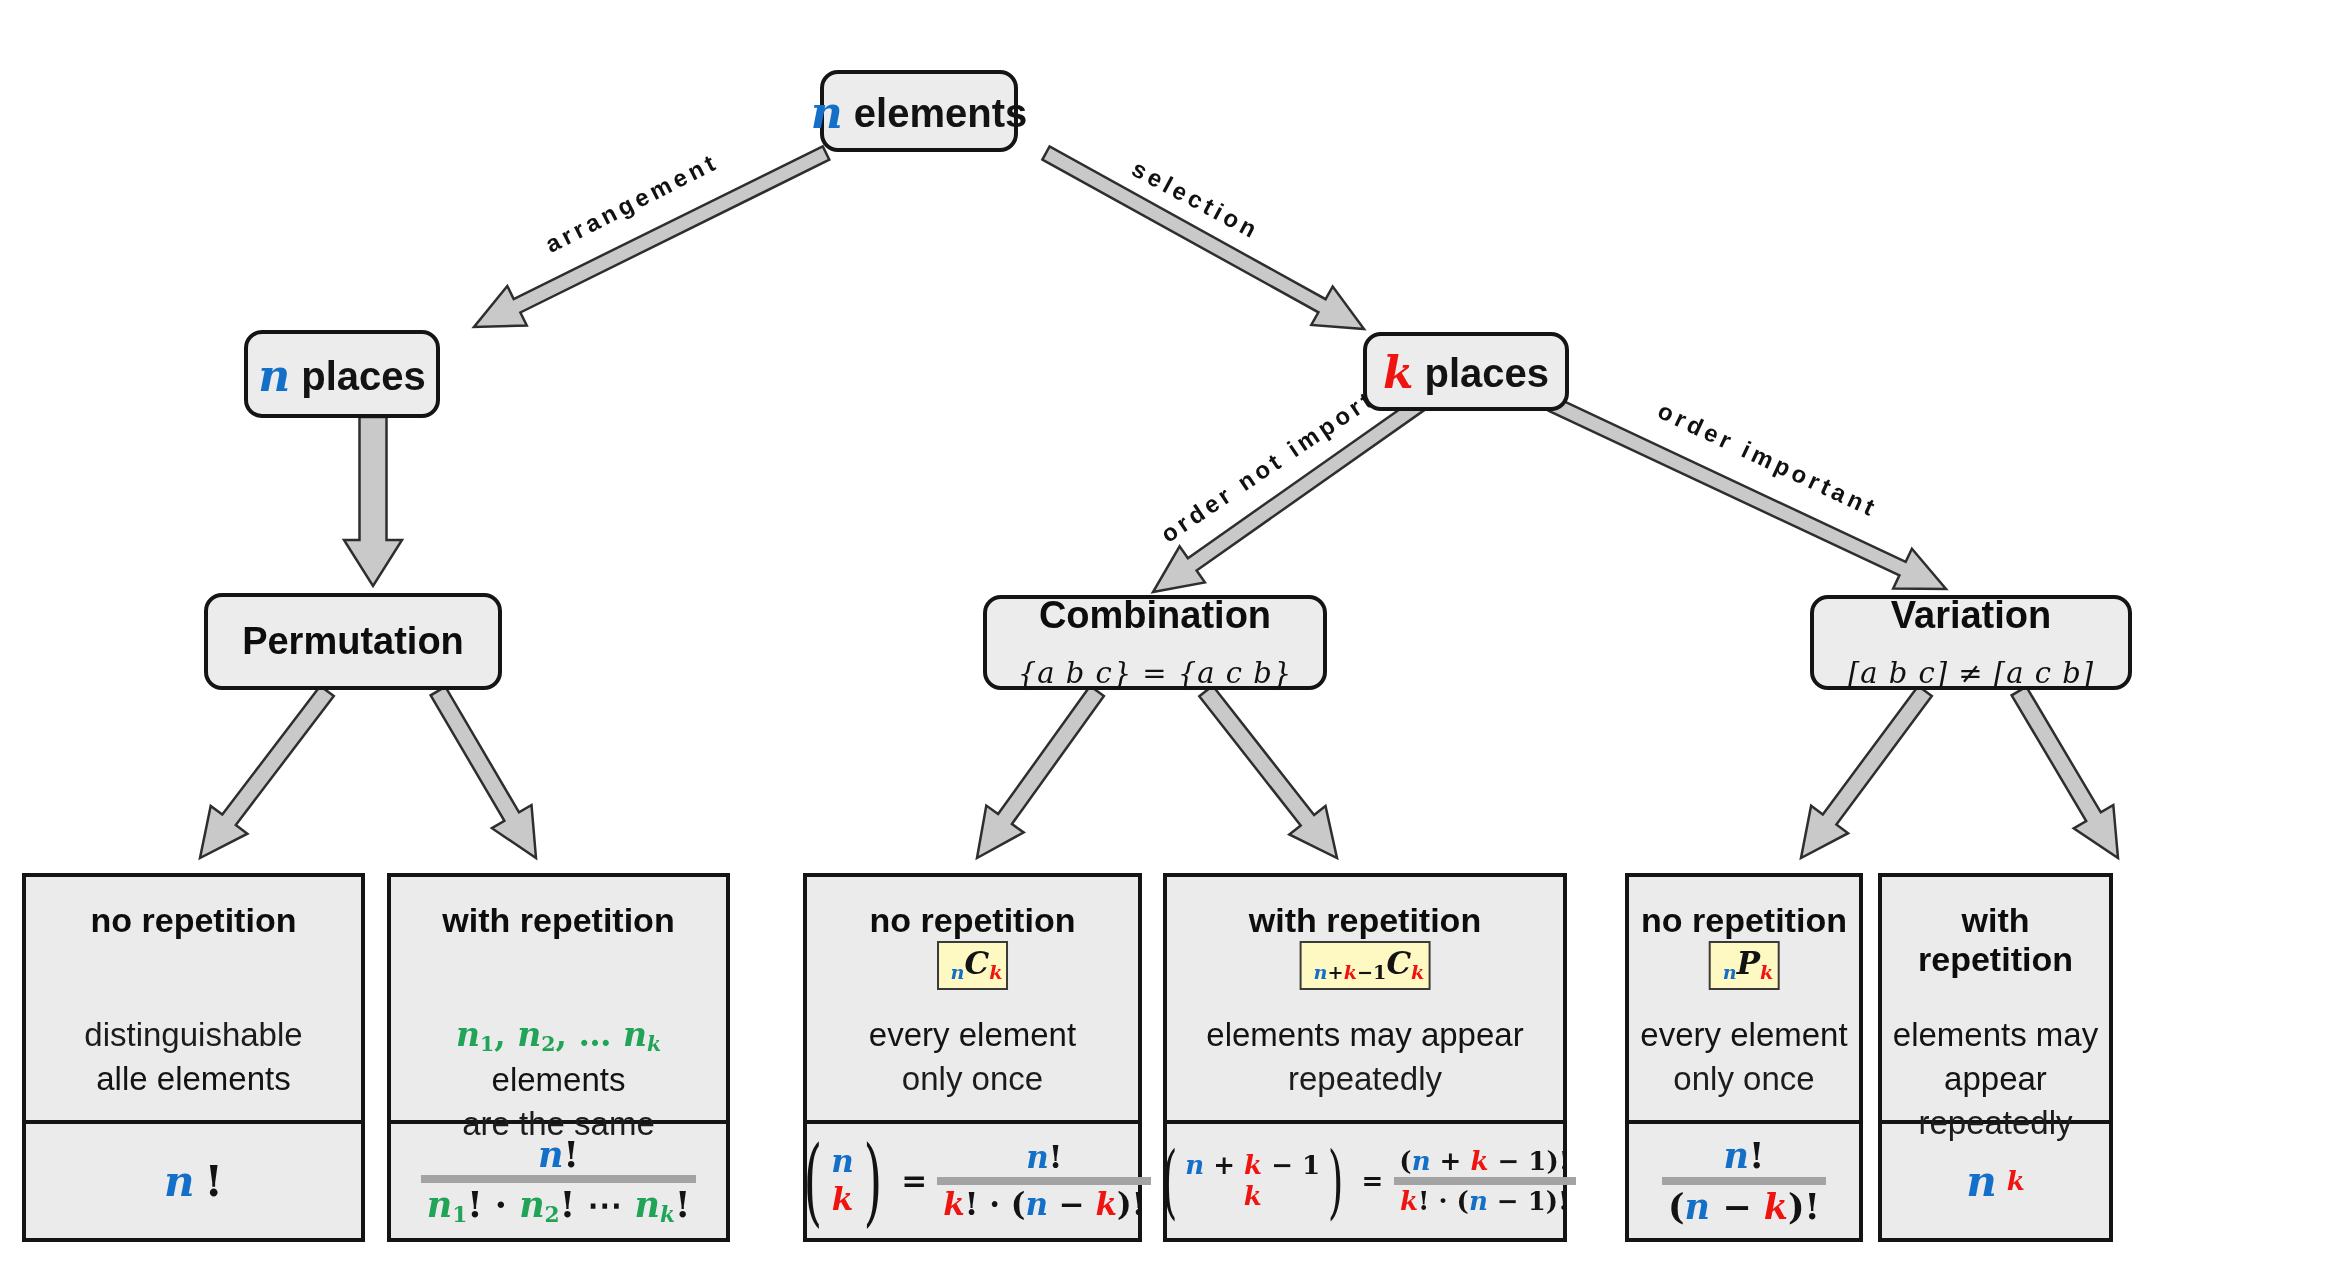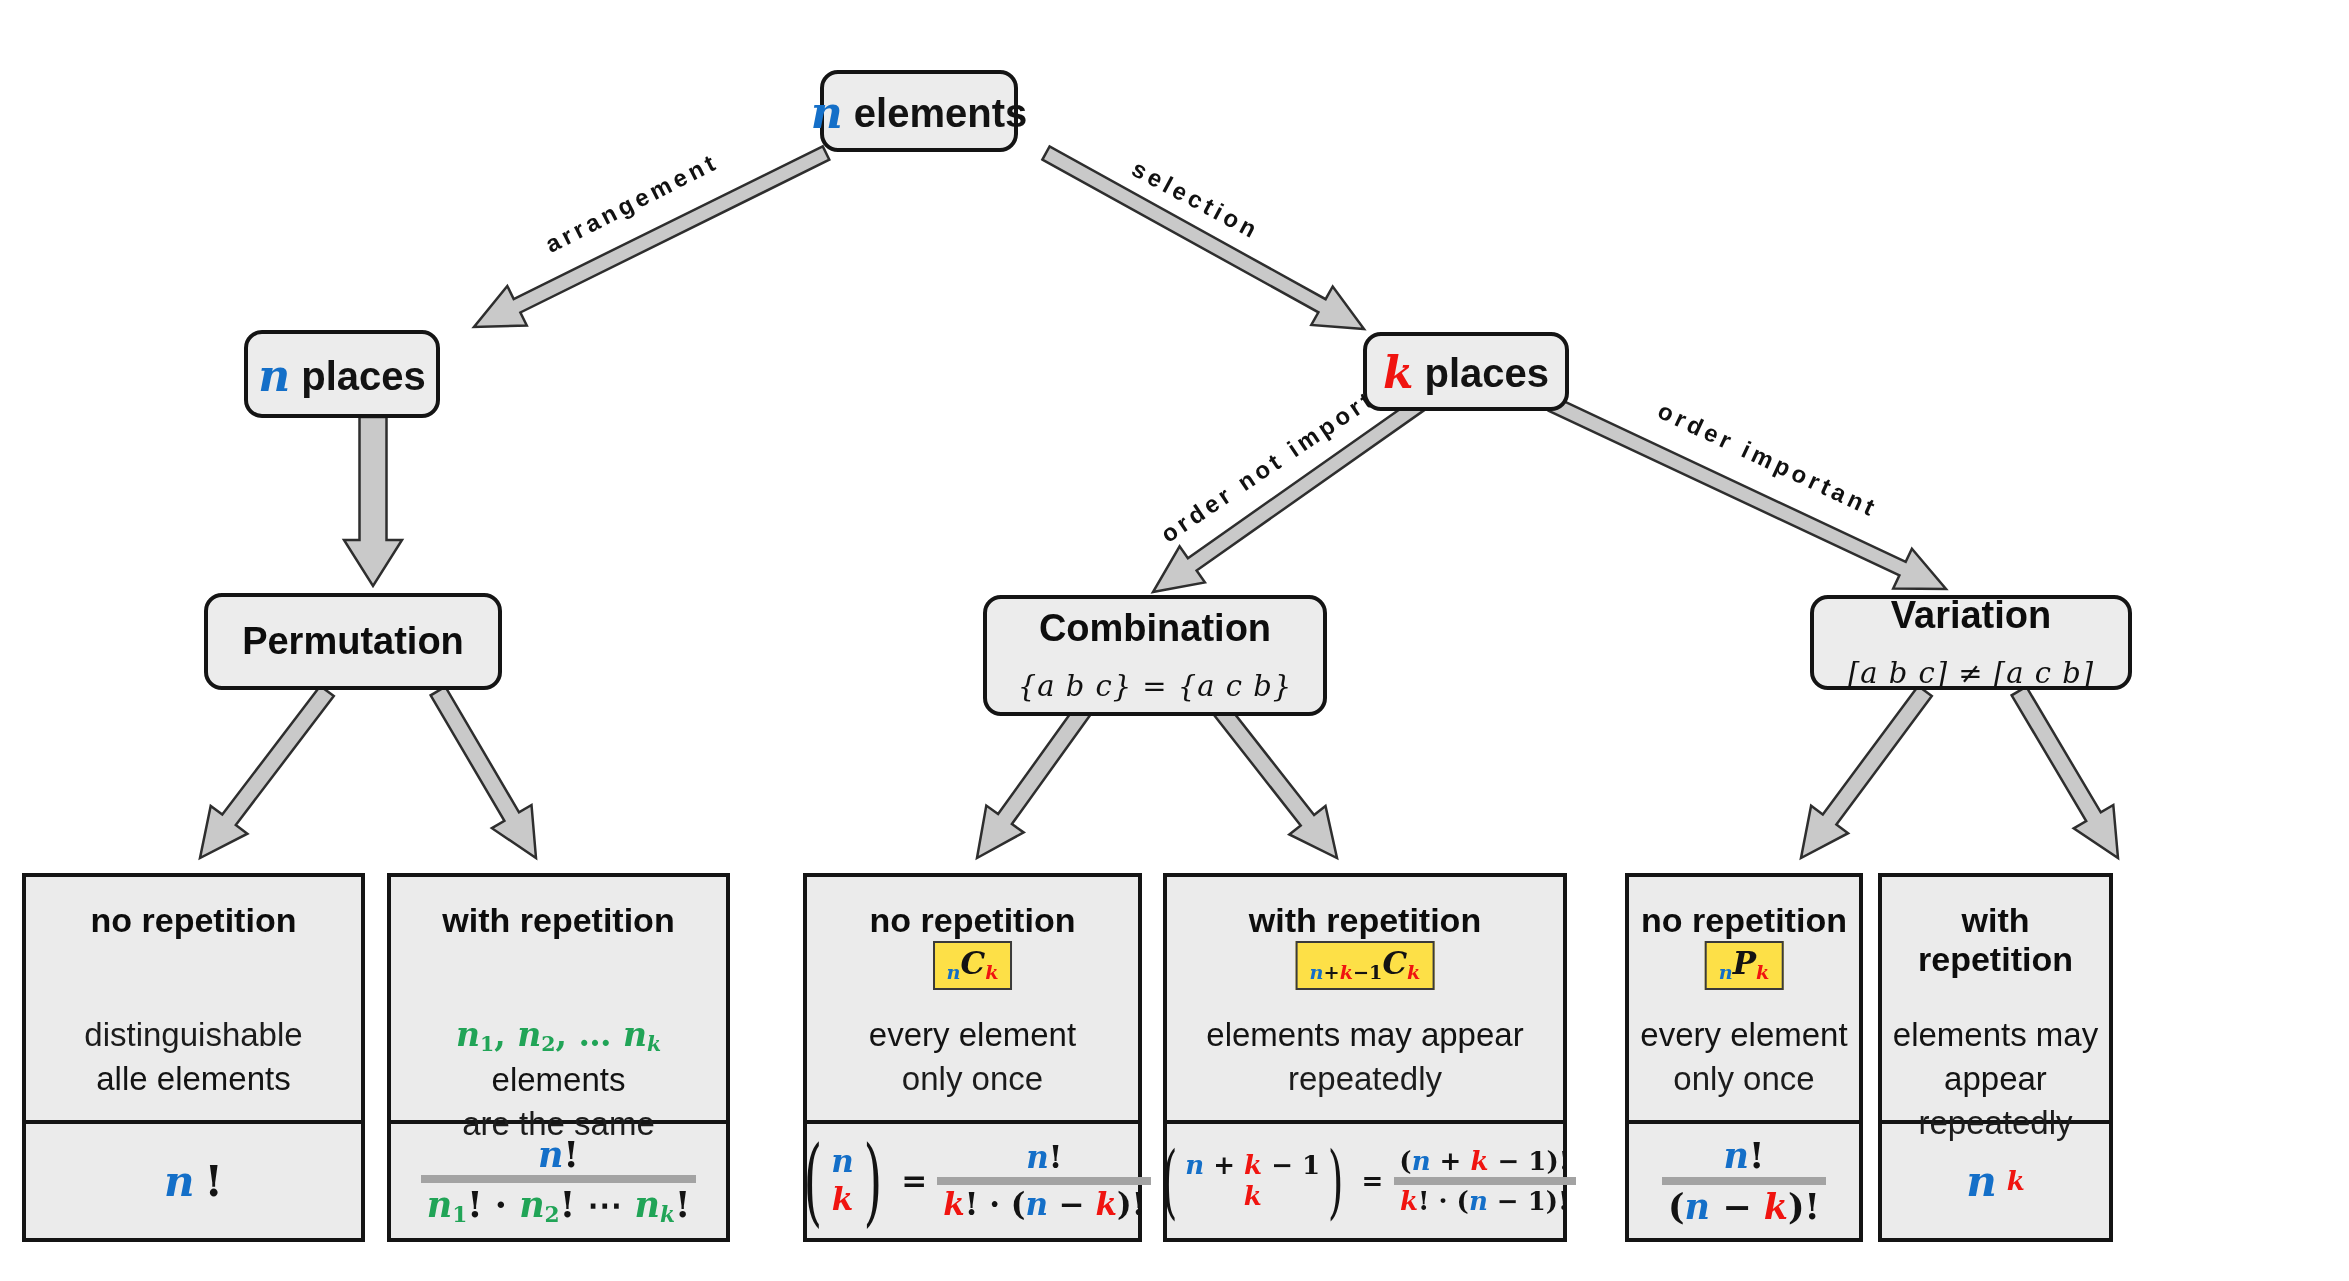--- a/index.html
+++ b/index.html
@@ -16,22 +16,22 @@
   .node-title{font-size:38px;font-weight:700;color:#0d0d0d;line-height:1.1;}
   .node-subtitle{font-family:"DejaVu Serif","Liberation Serif",serif;font-style:italic;font-size:29px;color:#111;margin-top:20px;letter-spacing:1px;}
 
   .edge-label{position:absolute;white-space:nowrap;font-size:24px;font-weight:600;letter-spacing:0.17em;color:#111;
               transform:translate(-50%,-50%) rotate(var(--r));z-index:1;}
 
   .leaf{position:absolute;top:873px;height:369px;background:var(--leaffill);border:4px solid var(--border);
         box-sizing:border-box;z-index:2;}
   .leaf-top{position:relative;height:243px;text-align:center;}
   .leaf-title{position:absolute;top:24px;left:0;right:0;font-size:34px;font-weight:700;color:#0d0d0d;}
-  .badge{position:absolute;top:64px;left:50%;transform:translateX(-50%);background:#fde047;border:2px solid #3a3a3a;
-         padding:3px 12px 5px 12px;font-size:31px;white-space:nowrap;line-height:1.1;}
+  .badge{position:absolute;top:64px;left:50%;transform:translateX(-50%);background:#fef9c3;border:2px solid #3a3a3a;
+         padding:3px 4px 5px 12px;font-size:31px;white-space:nowrap;line-height:1.1;}
   .desc{position:absolute;top:136px;left:0;right:0;font-size:33px;color:#1c1c1c;line-height:1.33;}
   .desc .seg.f-sans{font-weight:400;}
   .leaf-bottom{height:118px;border-top:4px solid var(--border);display:flex;align-items:center;justify-content:center;box-sizing:border-box;}
 
   .seg{font-family:"DejaVu Serif","Liberation Serif",serif;font-weight:700;font-style:normal;color:#131313;}
   .seg.it{font-style:italic;}
   .seg.f-sans{font-family:"Liberation Sans","DejaVu Sans",sans-serif;font-style:normal;}
   .c-blue{color:var(--blue);} .c-red{color:var(--red);} .c-green{color:var(--green);} .c-black{color:#131313;}
   .v-sub{font-size:0.62em;vertical-align:-0.25em;} .v-sup{font-size:0.62em;vertical-align:0.55em;}
 
@@ -79,21 +79,21 @@
 </div>
 
 <div class="node" style="left:1363px;top:332px;width:206px;height:79px;border-radius:18px;">
   <div class="node-label"><span class="seg c-red it">k</span><span class="seg c-black f-sans"> places</span></div>
 </div>
 
 <div class="node" style="left:204px;top:593px;width:298px;height:97px;">
   <div class="node-title">Permutation</div>
 </div>
 
-<div class="node" style="left:983px;top:595px;width:344px;height:121px;">
+<div class="node" style="left:983px;top:595px;width:344px;height:95px;">
   <div class="node-title">Combination</div>
   <div class="node-subtitle">{a b c} = {a c b}</div>
 </div>
 
 <div class="node" style="left:1810px;top:595px;width:322px;height:95px;">
   <div class="node-title">Variation</div>
   <div class="node-subtitle">[a b c] ≠ [a c b]</div>
 </div>
 
 <div class="leaf" style="left:22px;width:343px;">

